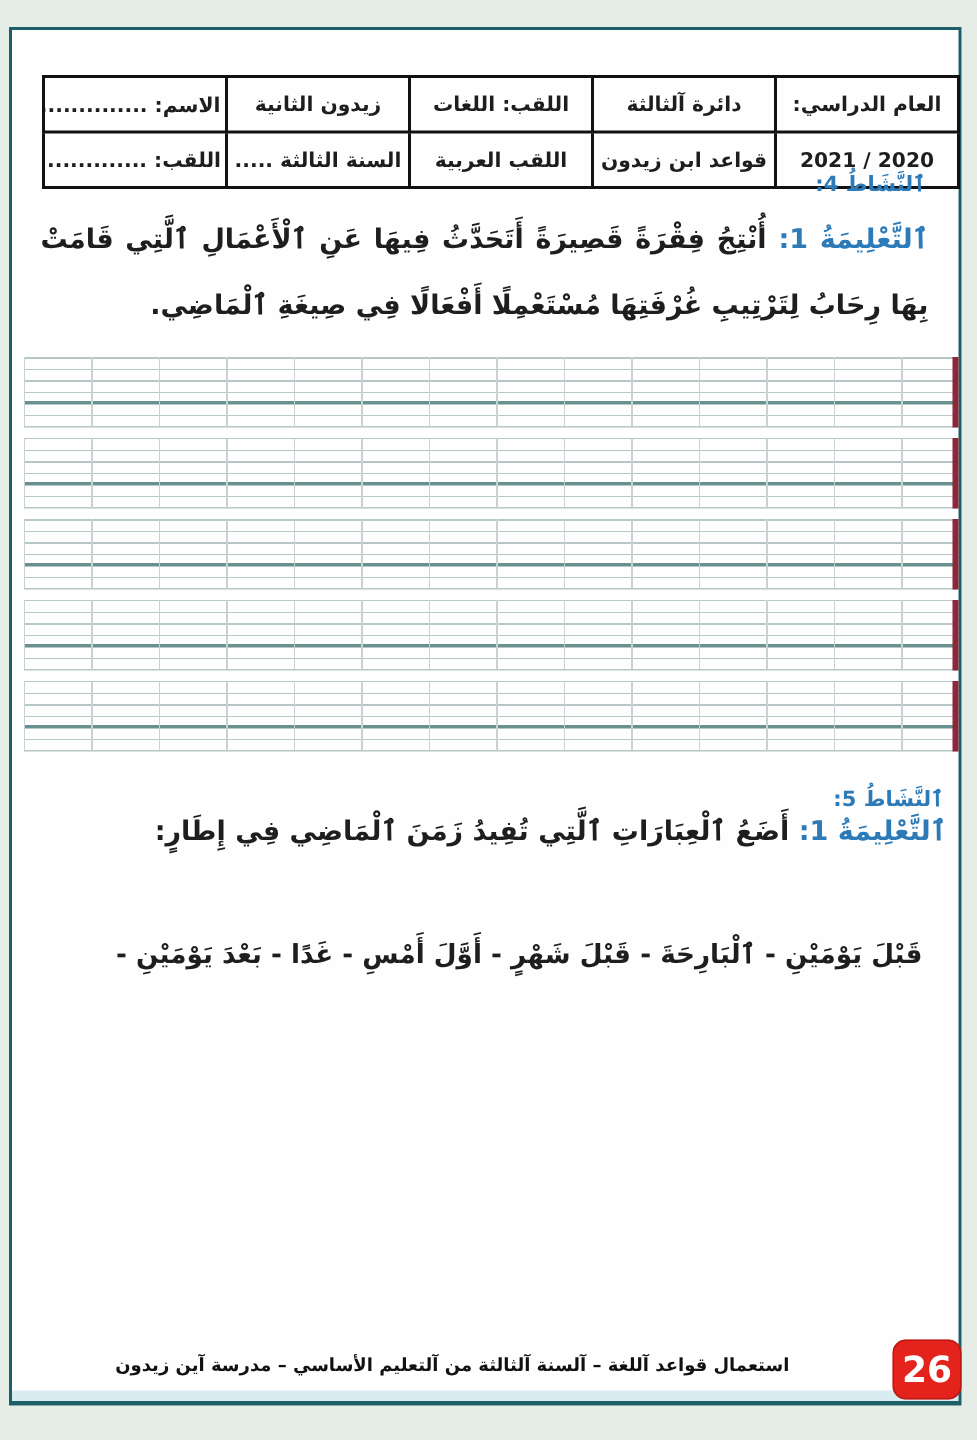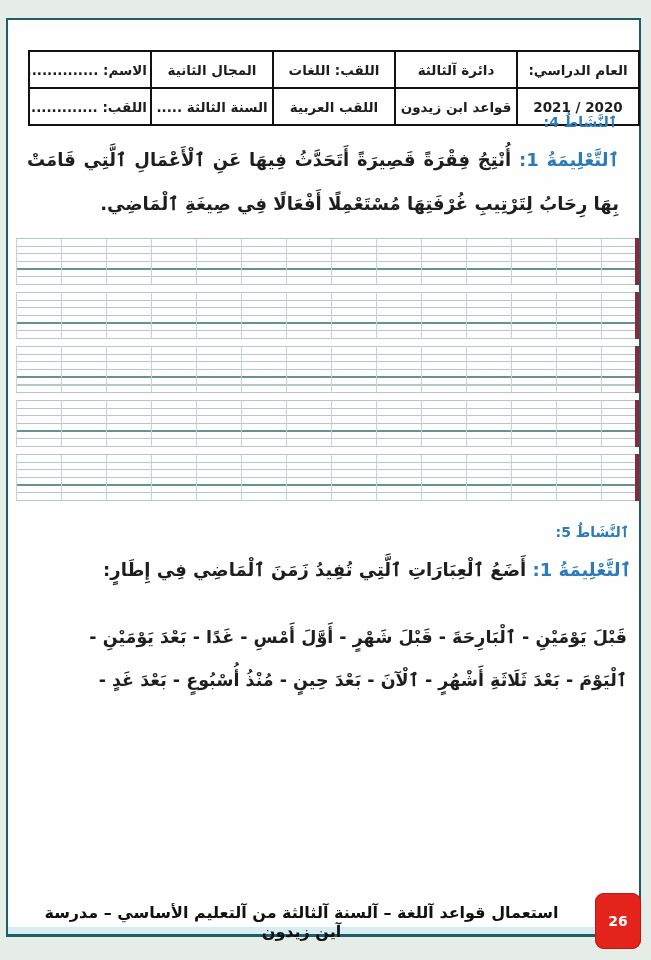--- a/index.html
+++ b/index.html
@@ -84,61 +84,61 @@
       linear-gradient(to bottom, transparent 0 29.5px, var(--rule-thick) 29.5px 31.5px, transparent 31.5px),
       repeating-linear-gradient(to bottom, var(--rule-thin) 0 1px, transparent 1px 7.7px);
   }
   .write-row::after{           
     content:"";
     position:absolute;right:-1px;top:0;bottom:0;
     width:4px;background:var(--margin-red);
   }
   
   .expressions{
-    position:absolute;right:24px;left:22px;top:616px;
+    position:absolute;right:36px;left:22px;top:616px;
   }
   .expr-line{
     font-size:17.5px;font-weight:700;
     line-height:43px;
     text-align:right;
     white-space:nowrap;
   }
   
   .footer-caption{
     position:absolute;left:0;right:83px;top:903px;
     text-align:center;
-    font-size:16px;font-weight:700;
+    font-size:12px;font-weight:700;
     color:#111;
     padding-left:35px;
   }
   .page-badge{
     position:absolute;left:10px;top:893px; 
     left:auto;right:10px;
-    width:46px;height:56px;
+    width:46px;height:40px;
     background:var(--badge-red);
     border-radius:9px;
     color:#fff;
-    font-size:14px;font-weight:700;
+    font-size:24px;font-weight:700;
     display:flex;align-items:center;justify-content:center;
     box-shadow:0 0 0 1px #b81a15 inset;
   }
 </style>
 </head>
 <body>
 
 <div class="page">
   <div class="frame">
 
     <table class="header-table">
       <tbody>
         <tr>
           <td>العام الدراسي:</td>
           <td>دائرة آلثالثة</td>
           <td>اللقب: اللغات</td>
-          <td>المجال الثانية</td>
+          <td>زيدون الثانية</td>
           <td>الاسم: .................</td>
         </tr>
         <tr>
           <td>2020 / 2021</td>
           <td>قواعد ابن زيدون</td>
           <td>اللقب العربية</td>
           <td>السنة الثالثة .....</td>
           <td>اللقب: .................</td>
         </tr>
       </tbody>
@@ -150,22 +150,21 @@
 
   <div class="writing-area">
     <div class="write-row"></div>
     <div class="write-row"></div>
     <div class="write-row"></div>
     <div class="write-row"></div>
     <div class="write-row"></div>
   </div>
 
   <div class="act-title" style="top:524px;">ٱلنَّشَاطُ 5:</div>
-  <p class="instruction" style="top:548px;"><span class="instr-label">ٱلتَّعْلِيمَةُ 1:</span> <span>أَضَعُ ٱلْعِبَارَاتِ ٱلَّتِي تُفِيدُ زَمَنَ ٱلْمَاضِي فِي إِطَارٍ:</span></p>
+  <p class="instruction" style="top:533px;"><span class="instr-label">ٱلتَّعْلِيمَةُ 1:</span> <span>أَضَعُ ٱلْعِبَارَاتِ ٱلَّتِي تُفِيدُ زَمَنَ ٱلْمَاضِي فِي إِطَارٍ:</span></p>
 
   <div class="expressions">
     <div class="expr-line">قَبْلَ يَوْمَيْنِ - ٱلْبَارِحَةَ - قَبْلَ شَهْرٍ - أَوَّلَ أَمْسِ - غَدًا - بَعْدَ يَوْمَيْنِ -</div>
-    <div class="expr-line">ٱلْيَوْمَ - بَعْدَ ثَلَاثَةِ أَشْهُرٍ - ٱلْآنَ - بَعْدَ حِينٍ - مُنْذُ أُسْبُوعٍ - بَعْدَ غَدٍ -</div>
   </div>
 
   <div class="footer-caption">استعمال قواعد آللغة – آلسنة آلثالثة من آلتعليم الأساسي – مدرسة آين زيدون</div>
   <div class="page-badge">26</div>
 </div>
 
 </body></html>

